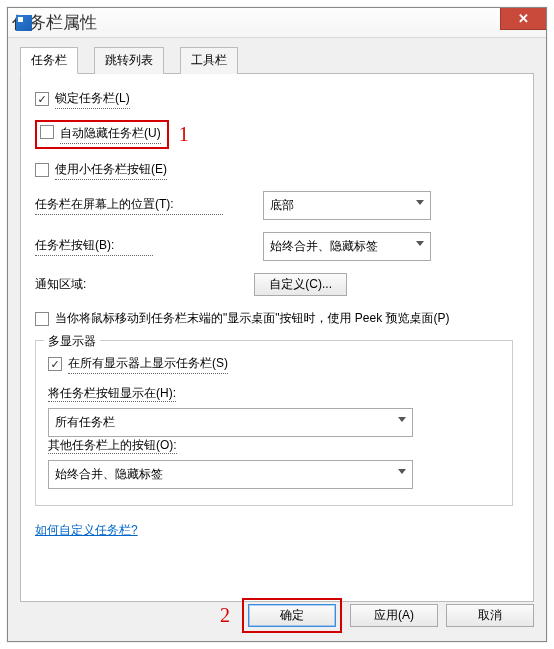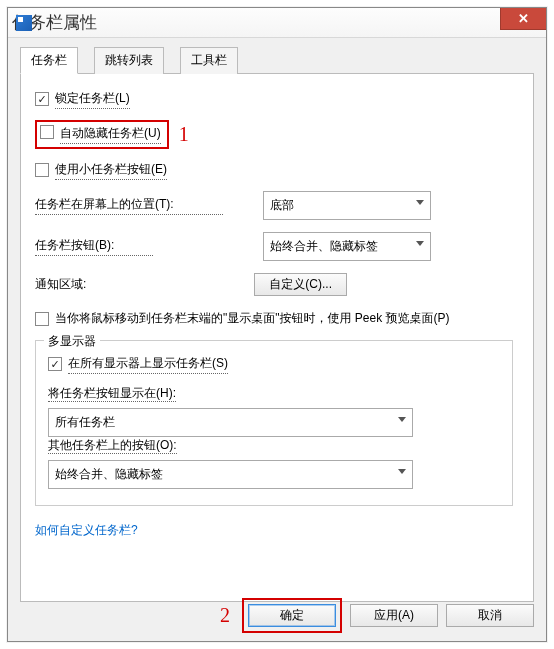--- a/index.html
+++ b/index.html
@@ -193,20 +193,21 @@
   .groupbox-title {
     position: absolute;
     top: -8px;
     left: 8px;
     background: #fff;
     padding: 0 4px;
     font-size: 12px;
   }
   .link {
     color: #0066cc;
+    text-decoration: underline;
     margin-top: 16px;
     display: inline-block;
   }
   .footer {
     position: absolute;
     bottom: 8px;
     right: 12px;
     display: flex;
     align-items: center;
     gap: 8px;

